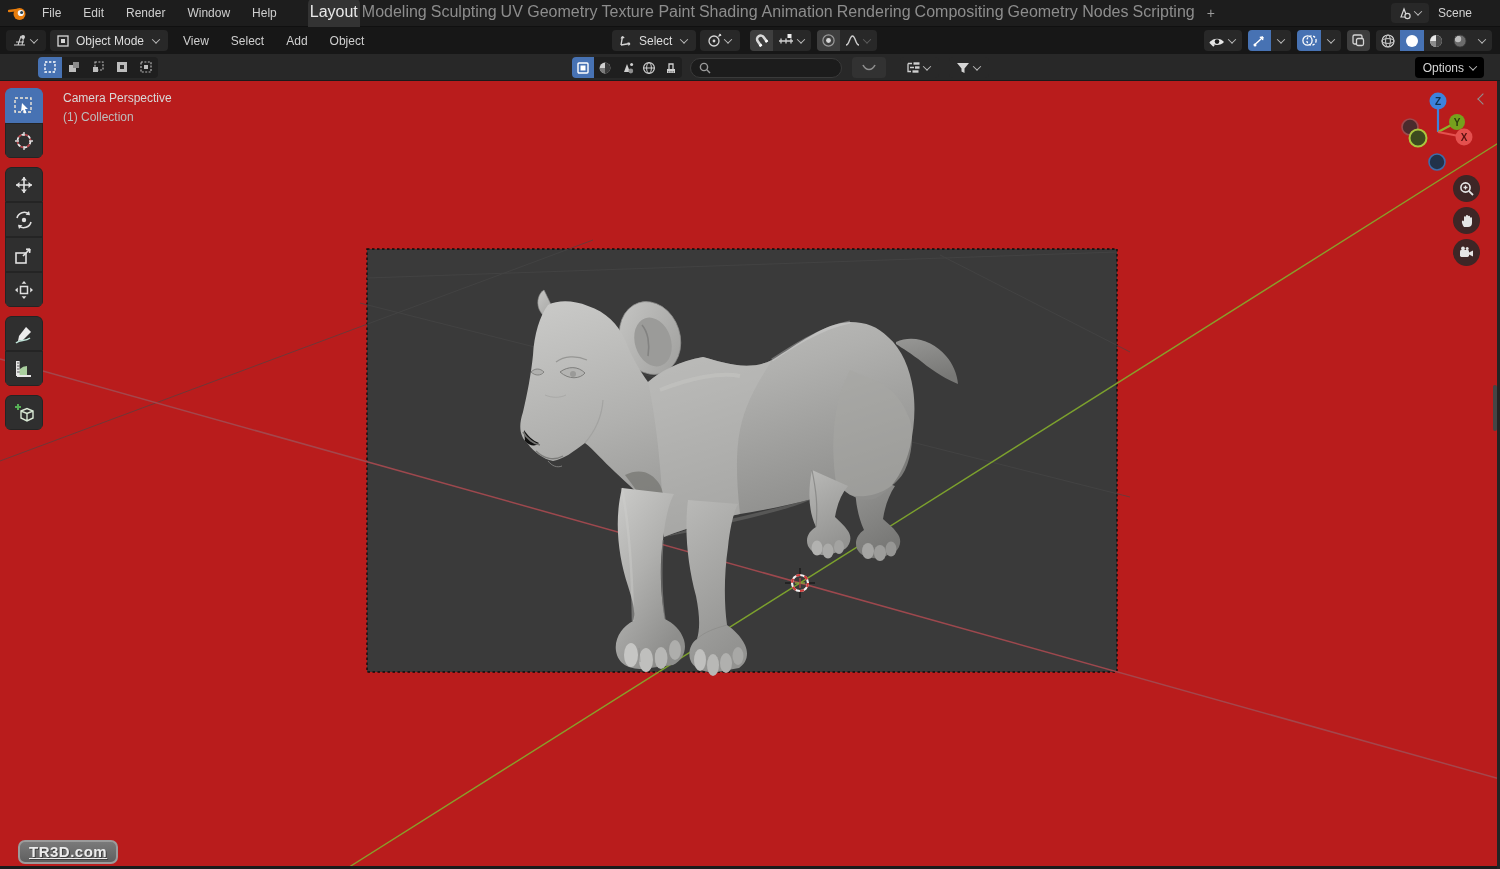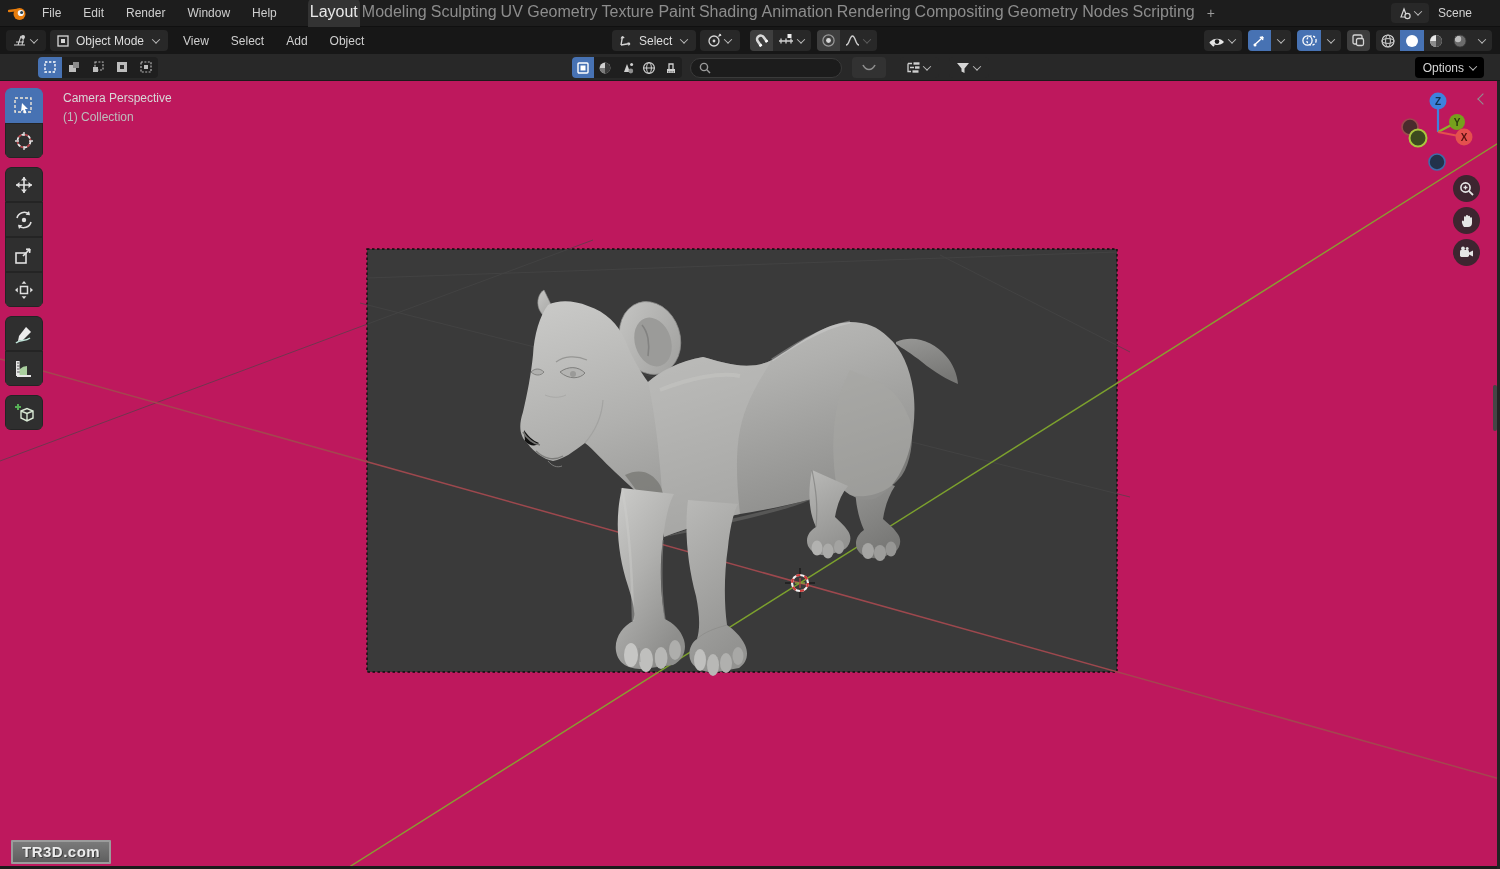--- a/index.html
+++ b/index.html
@@ -37,36 +37,36 @@
   .toolrow { top:54px; height:27px; background:#282828; border-bottom:1px solid #1a1a1a; z-index:28; }
   .mode-group { display:flex; margin-left:38px; background:#1f1f1f; border-radius:4px; overflow:hidden; }
   .mode-btn { width:24px; height:21px; display:flex; align-items:center; justify-content:center; }
   .mode-btn.active { background:#4772b3; }
   .filter-group { position:absolute; left:572px; top:3px; display:flex; align-items:center; }
   .search { display:flex; align-items:center; background:#1c1c1c; border:1px solid #3a3a3a; border-radius:11px; width:152px; height:20px; padding:0 8px; margin-left:8px; }
   .search input { background:transparent; border:0; outline:0; color:#cccccc; font-size:11px; width:100%; font-family:inherit; }
   .options-btn { position:absolute; right:16px; top:3px; height:21px; display:flex; align-items:center; background:#000000; border-radius:4px; padding:0 8px; }
   .options-btn span { font-size:12px; color:#d6d6d6; margin-right:6px; }
   
-  .viewport { position:absolute; top:81px; left:0; right:0; bottom:0; background:#be185d; overflow:hidden; }
+  .viewport { position:absolute; top:81px; left:0; right:0; bottom:0; background:#b91c1c; overflow:hidden; }
   .vp-label1 { position:absolute; left:63px; top:10px; font-size:12px; color:#d8d8d8; z-index:5; }
   .vp-label2 { position:absolute; left:63px; top:29px; font-size:12px; color:#bdbdbd; z-index:5; }
   svg.scene3d { position:absolute; left:0; top:0; z-index:1; }
   
   .toolshelf { position:absolute; left:5px; top:7px; width:38px; z-index:10; display:flex; flex-direction:column; }
   .tool-btn { width:38px; height:35px; background:#2f2f2f; border:1px solid #242424; display:flex; align-items:center; justify-content:center; }
   .tool-btn:first-child { border-radius:6px 6px 0 0; }
   .tgroup { display:flex; flex-direction:column; margin-bottom:9px; border-radius:6px; overflow:hidden; }
   .tool-btn.active { background:#4772b3; border-color:#4772b3; }
   
   .gizmo { position:absolute; left:1398px; top:7px; z-index:10; }
   .nav-btn { position:absolute; width:27px; height:27px; border-radius:50%; background:rgba(40,40,40,.85); display:flex; align-items:center; justify-content:center; z-index:10; }
   .collapse-arrow { position:absolute; left:1479px; top:14px; z-index:10; width:8px; height:8px; border-left:1.7px solid #909090; border-bottom:1.7px solid #909090; transform:rotate(45deg); }
   .vscroll { position:absolute; left:1493px; top:304px; width:4px; height:46px; background:#454545; border-radius:2px; z-index:10; }
-  .watermark { position:absolute; left:11px; bottom:5px; z-index:12; background:linear-gradient(#7a7a7a,#5f5f5f); border:2px solid #9b9b9b; border-radius:1px; padding:1px 9px 2px; font-size:15px; font-weight:bold; letter-spacing:.5px; color:#ececec; text-shadow:1px 1px 0 #3f3f3f; }
+  .watermark { position:absolute; left:18px; bottom:5px; z-index:12; background:linear-gradient(#7a7a7a,#5f5f5f); border:2px solid #9b9b9b; border-radius:7px; padding:1px 9px 2px; font-size:15px; font-weight:bold; letter-spacing:.5px; color:#ececec; text-shadow:1px 1px 0 #3f3f3f;text-decoration:underline; }
   .bottom-strip { position:absolute; left:0; right:0; bottom:0; height:3px; background:#1b1b1b; z-index:11; }
   .right-strip { position:absolute; right:0; top:81px; bottom:0; width:3px; background:#232323; z-index:11; }
   .icon { display:inline-flex; align-items:center; justify-content:center; }
 </style>
 </head>
 <body>
 
 <div class="row topbar">
   <span class="icon" style="margin:0 4px 0 8px;">
     <svg width="19" height="15" viewBox="0 0 19 15">

